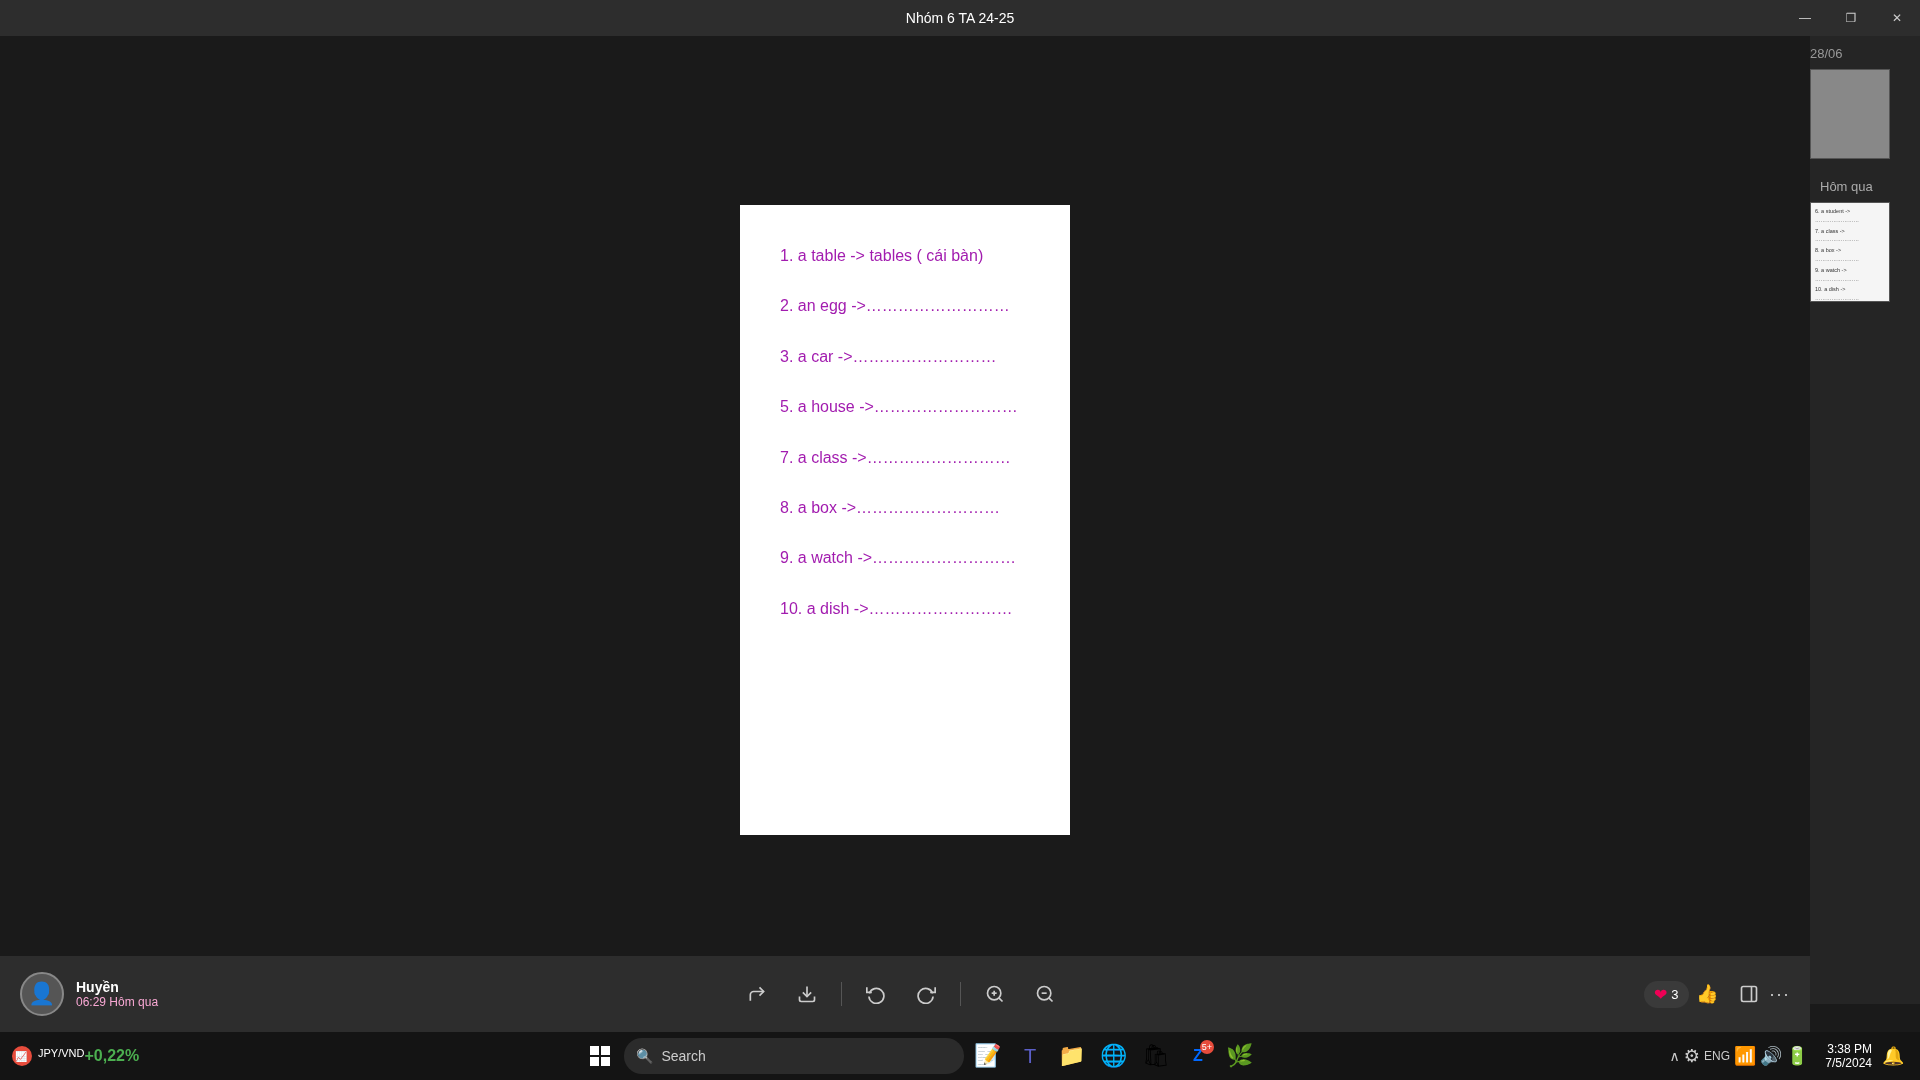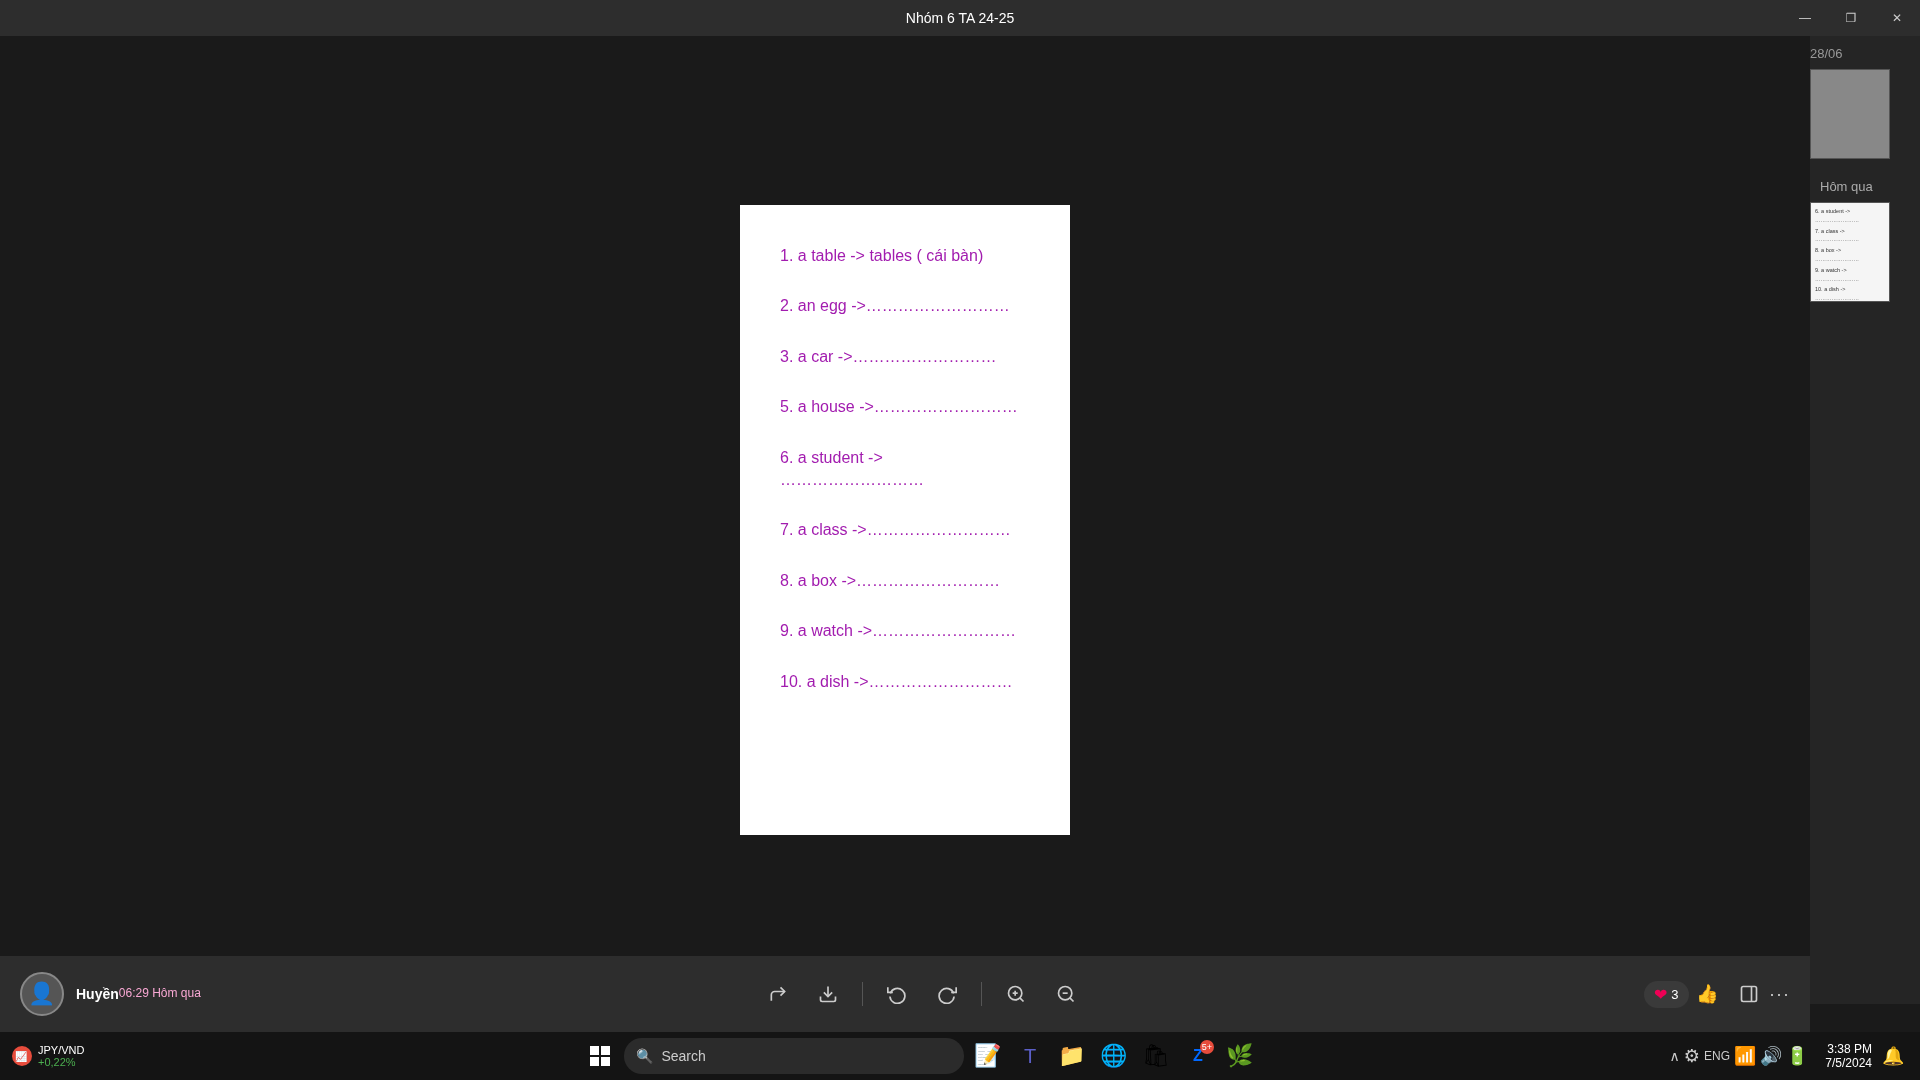--- a/index.html
+++ b/index.html
@@ -121,21 +121,21 @@
       flex-shrink: 0;
       border: 2px solid #888;
       display: flex;
       align-items: center;
       justify-content: center;
       font-size: 20px;
     }
 
     .user-info {
       display: flex;
-      flex-direction: row;
+      flex-direction: column;
       margin-right: auto;
     }
     .user-name {
       color: #ffffff;
       font-size: 14px;
       font-weight: 600;
     }
     .user-time {
       color: #f9a8d4;
       font-size: 12px;
@@ -366,21 +366,20 @@
 
   </div>
 </div>
 
 <div class="message-viewer">
   <div class="document-paper">
     <div class="doc-item">1. a table -&gt; tables ( cái bàn)</div>
     <div class="doc-item">2. an egg -&gt;………………………</div>
     <div class="doc-item">3. a car -&gt;………………………</div>
     <div class="doc-item">5. a house -&gt;………………………</div>
-    <div class="doc-item">6. a student -&gt; ………………………</div>
     <div class="doc-item">7. a class -&gt;………………………</div>
     <div class="doc-item">8. a box -&gt;………………………</div>
     <div class="doc-item">9. a watch -&gt;………………………</div>
     <div class="doc-item">10. a dish -&gt;………………………</div>
   </div>
 </div>
 
 <div style="position:absolute; bottom:48px; left:0; right:110px; height:76px; background:#2d2d2d; display:flex; align-items:center; padding:0 20px; gap:0; z-index:10;">
 
   <div class="user-avatar">
@@ -456,23 +455,23 @@
       <span style="color:#ccc; font-size:18px; letter-spacing:1px;">···</span>
     </button>
   </div>
 </div>
 
 <div class="taskbar">
 
   <div class="taskbar-left">
     <div style="display:flex; align-items:center; gap:6px;">
       <div style="width:20px; height:20px; background:#e74c3c; border-radius:50%; display:flex; align-items:center; justify-content:center; font-size:10px; color:#fff;">📈</div>
-      <div style="display:flex; flex-direction:column;">
+      <div style="display:flex; ">
         <span style="color:#fff; font-size:11px;">JPY/VND</span>
-        <span style="color:#4caf50; font-size:11px;">+0,22%</span>
+        <span style="color:#4caf50; font-size:16px;font-weight:bold;">+0,22%</span>
       </div>
     </div>
   </div>
 
   <div class="taskbar-center">
 
     <div class="tb-app">
       <div class="win-logo">
         <div></div>
           <div></div>

